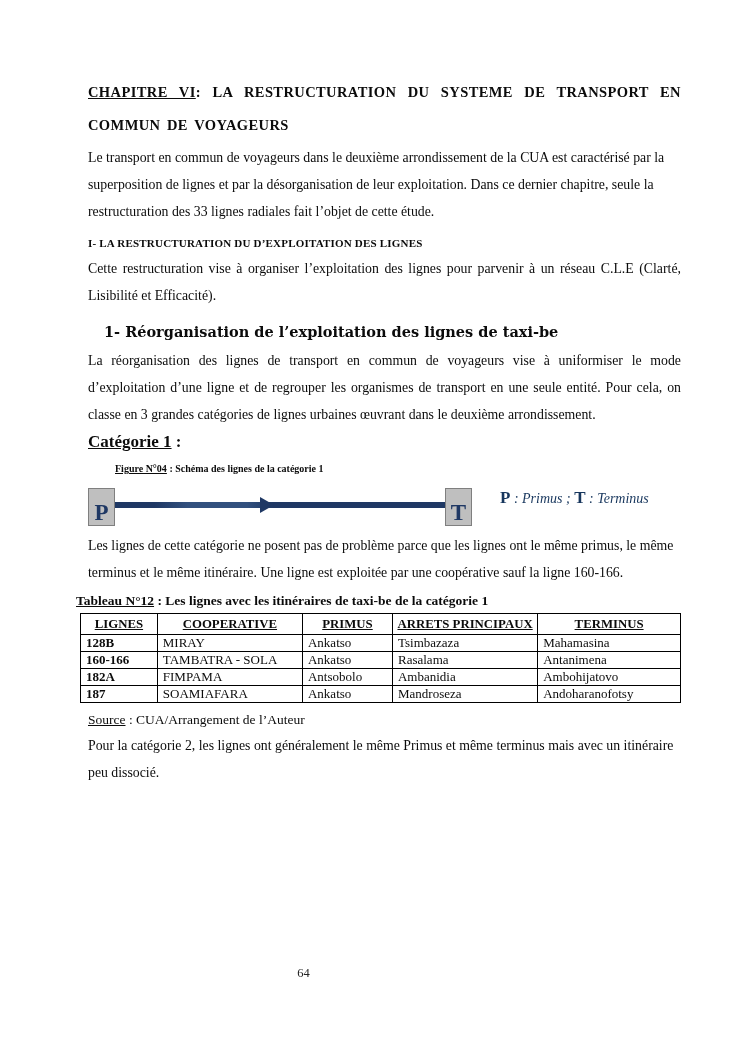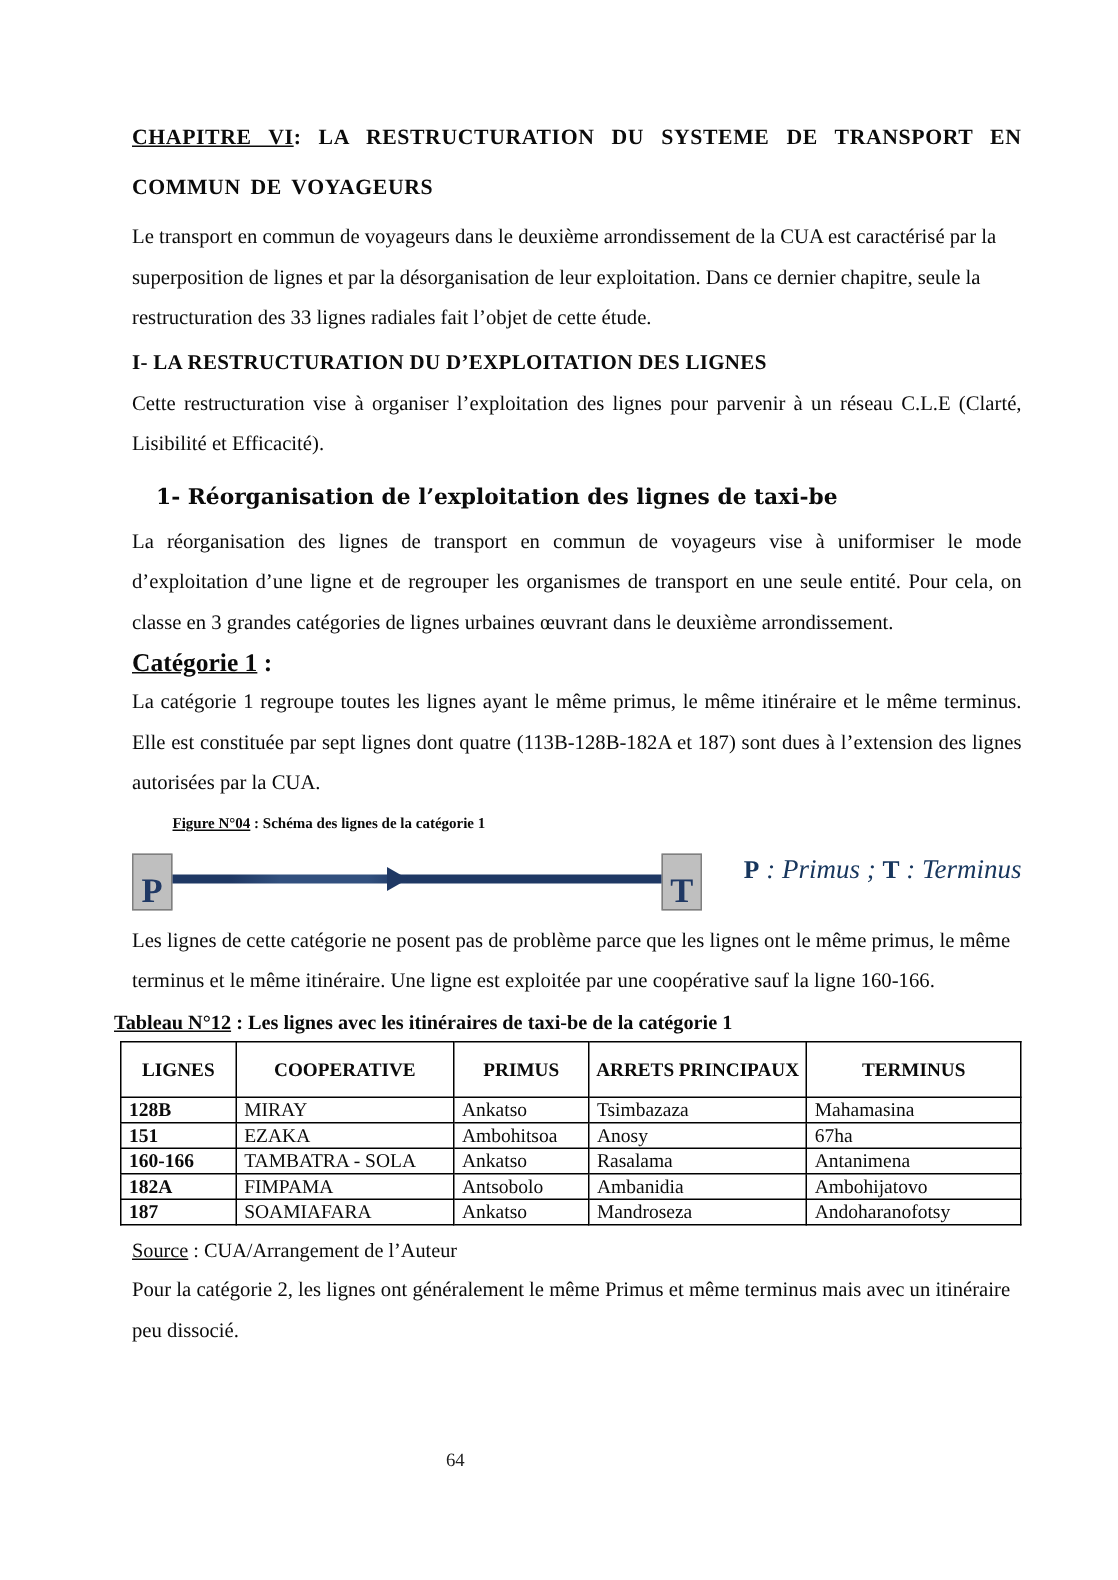--- a/index.html
+++ b/index.html
@@ -14,21 +14,21 @@
   .content { padding:76px 64px 0 88px; box-sizing:border-box; }
   .u { text-decoration:underline; }
 
   .chapter-title {
     font-size:14.5px; font-weight:700; line-height:33px;
     margin:0; text-align:justify; letter-spacing:0.4px; word-spacing:2.5px;
   }
   p.body { font-size:13.8px; line-height:27px; margin:0; }
   .just { text-align:justify; }
   .section-heading {
-    font-size:14px; font-weight:700; line-height:24px;
+    font-size:11px; font-weight:700; line-height:24px;
     margin:6px 0 0; letter-spacing:0.2px;
   }
   .subsection-heading {
     font-family:"DejaVu Serif", serif;
     font-size:14.5px; font-weight:700; line-height:26px; margin:10px 16px 2px;
   }
   .cat-heading { font-size:17px; font-weight:700; line-height:24px; margin:2px 0 0; }
   .fig-caption { font-size:10px; font-weight:700; line-height:24px; margin:3px 0 0 27px; }
 
   .figure { display:flex; align-items:flex-start; margin-top:7px; height:44px; }
@@ -44,34 +44,34 @@
     background:linear-gradient(90deg,#1f3864 0%,#1f3864 12%,#32507e 22%,#32507e 40%,#1f3864 48%,#1f3864 100%);
   }
   .arrowhead {
     position:absolute; left:44%; top:50%; transform:translateY(-50%);
     width:0; height:0;
     border-top:8px solid transparent; border-bottom:8px solid transparent;
     border-left:14px solid #1f3864;
   }
   .legend { margin:0 0 0 28px; white-space:nowrap; }
   .legend .big { font-size:17px; font-weight:700; color:#17365d; }
-  .legend .it { font-size:18px; font-style:italic; color:#17365d; }
+  .legend .it { font-size:14px; font-style:italic; color:#17365d; }
 
   .after-fig { margin-top:15px; line-height:26px; }
 
   .tab-caption { font-size:13.5px; font-weight:700; line-height:21px; margin:4px 0 2px -12px; }
   table.cat1 {
     border-collapse:collapse; table-layout:fixed;
     margin-left:-8px; width:601px; font-size:13px;
   }
   table.cat1 th, table.cat1 td { border:1px solid #000; overflow:hidden; }
   table.cat1 th { text-align:center; font-size:12.8px; padding:2px 2px; }
   table.cat1 td { text-align:left; vertical-align:middle; line-height:14px; padding:1px 5px; }
   table.cat1 td.c0 { font-weight:700; }
-  tr.hdr { height:37px; }
+  tr.hdr { height:21px;text-decoration:underline; }
   tr.tall { height:26px; }
   tr.norm { height:15px; }
 
   .source { font-size:13.5px; line-height:20px; margin:7px 0 0; }
   .cat2-heading { margin-top:7px; }
   .page-number {
     position:absolute; top:966px; left:0; width:607px;
     text-align:center; font-size:12.5px; color:#222;
   }
 </style>
@@ -87,21 +87,20 @@
   <h2 class="section-heading">I- LA RESTRUCTURATION DU  D’EXPLOITATION DES LIGNES</h2>
 
   <p class="body just">Cette  restructuration vise à organiser l’exploitation des lignes pour parvenir à un réseau C.L.E (Clarté, Lisibilité et Efficacité).</p>
 
   <h3 class="subsection-heading">1- Réorganisation de l’exploitation des lignes de taxi-be</h3>
 
   <p class="body just">La réorganisation des lignes de transport en commun de voyageurs vise à uniformiser le mode d’exploitation d’une ligne et de regrouper les organismes de transport en une seule entité. Pour cela, on classe en 3 grandes catégories de  lignes urbaines œuvrant dans le deuxième arrondissement.</p>
 
   <p class="cat-heading"><span class="u">Catégorie 1</span><span> :</span></p>
 
-  <p class="body just">La catégorie 1 regroupe toutes les lignes ayant le même primus, le même itinéraire et le même terminus. Elle est constituée par sept lignes dont quatre (113B-128B-182A et 187) sont dues à l’extension des lignes autorisées par la CUA.</p>
 
   <p class="fig-caption"><span class="u">Figure N°04</span><span> : Schéma des lignes de la catégorie 1</span></p>
 
   <div class="figure">
     <div class="node-box">
         <span>P</span>
       </div>
     <div class="line-wrap">
       <div class="arrowhead"></div>
     </div>
@@ -134,27 +133,20 @@
     </thead>
     <tbody>
       <tr class="norm">
         <td class="c0">128B</td>
         <td>MIRAY</td>
         <td>Ankatso</td>
         <td>Tsimbazaza</td>
         <td>Mahamasina</td>
       </tr>
       <tr class="norm">
-        <td class="c0">151</td>
-        <td>EZAKA</td>
-        <td>Ambohitsoa</td>
-        <td>Anosy</td>
-        <td>67ha</td>
-      </tr>
-      <tr class="norm">
         <td class="c0">160-166</td>
         <td>TAMBATRA - SOLA</td>
         <td>Ankatso</td>
         <td>Rasalama</td>
         <td>Antanimena</td>
       </tr>
       <tr class="norm">
         <td class="c0">182A</td>
         <td>FIMPAMA</td>
         <td>Antsobolo</td>

